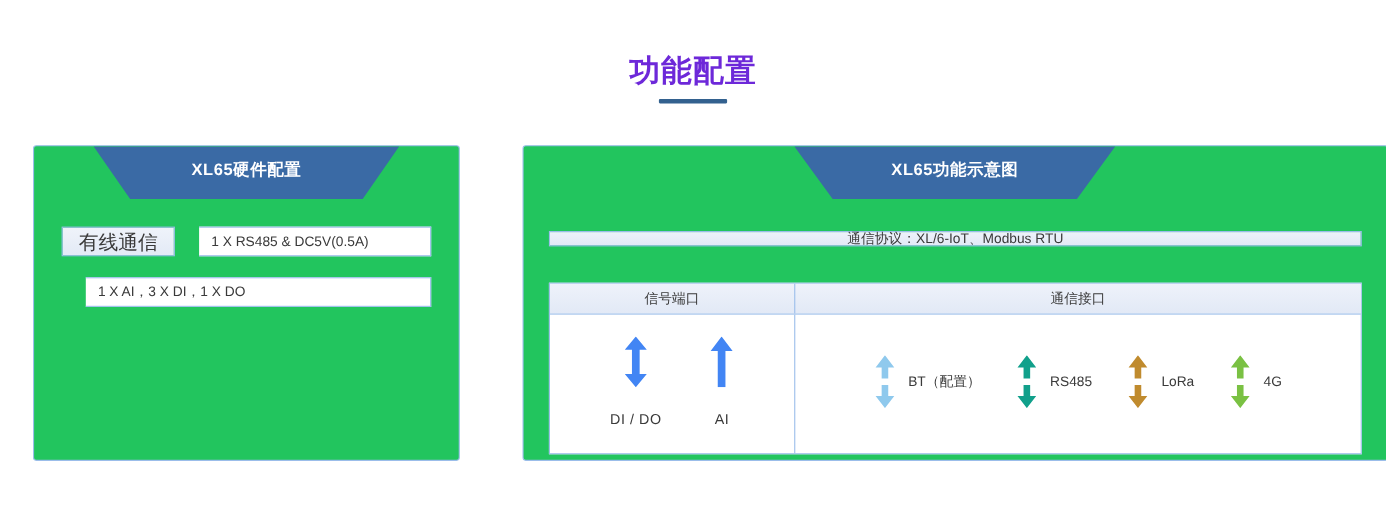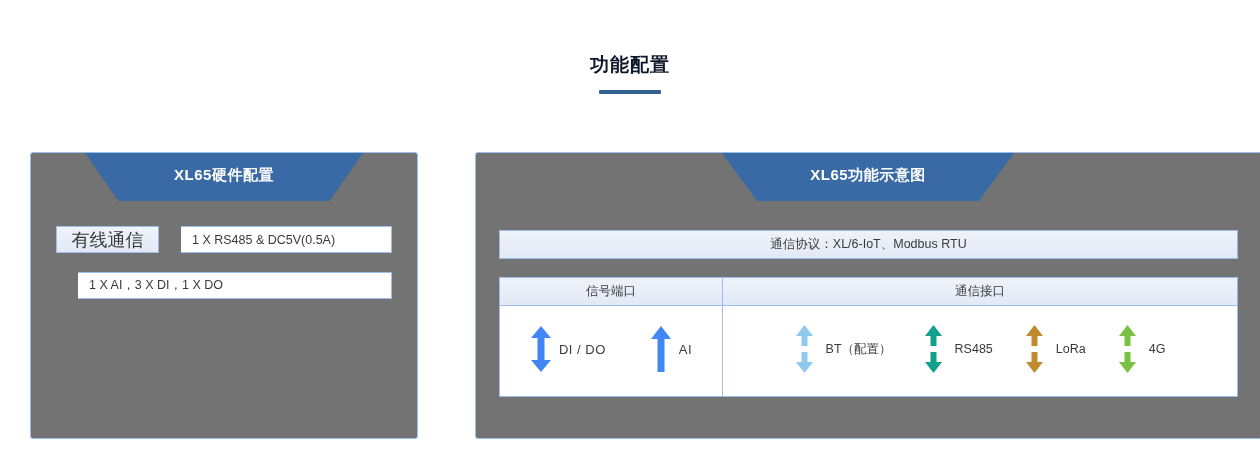--- a/index.html
+++ b/index.html
@@ -18,39 +18,39 @@
 
   
   .page-title-wrap {
     position: absolute;
     top: 50px;
     left: 0;
     width: 1260px;
     text-align: center;
   }
   .page-title {
-    font-size: 19px;
+    font-size: 28px;
     font-weight: bold;
-    color: #0f172a;
+    color: #6d28d9;
     letter-spacing: 1px;
     line-height: 30px;
   }
   .title-underline {
     width: 62px;
     height: 4px;
     background: #33618f;
     margin: 10px auto 0 auto;
     border-radius: 1px;
   }
 
   
   .panel {
     position: absolute;
-    top: 152px;
-    background: #737373;
+    top: 132px;
+    background: #22c55e;
     border: 1px solid #9bbdea;
     border-radius: 3px;
     box-sizing: border-box;
   }
   .panel-left {
     left: 30px;
     width: 388px;
     height: 287px;
   }
   .panel-right {
@@ -127,38 +127,38 @@
     white-space: nowrap;
     margin-left: 22px;
   }
 
   
   .protocol-bar {
     position: absolute;
     top: 77px;
     left: 23px;
     right: 23px;
-    height: 29px;
+    height: 14px;
     box-sizing: border-box;
     background: linear-gradient(to bottom, #eef2fa 0%, #e2e9f6 100%);
     border: 1px solid #9bbdea;
     font-size: 12.5px;
     color: #3a3a3a;
     display: flex;
     align-items: center;
     justify-content: center;
     white-space: nowrap;
   }
 
   .diagram {
     position: absolute;
     top: 124px;
     left: 23px;
     right: 23px;
-    height: 120px;
+    height: 156px;
     box-sizing: border-box;
     border: 1px solid #9bbdea;
     background: #ffffff;
     display: flex;
     flex-direction: column;
   }
   .diagram-head {
     display: flex;
     height: 27px;
     background: linear-gradient(to bottom, #eef2fa 0%, #e2e9f6 100%);
@@ -193,22 +193,23 @@
     display: flex;
     align-items: center;
     justify-content: center;
     gap: 32px;
     padding-bottom: 4px;
   }
 
   
   .sig-item {
     display: flex;
-    align-items: center;
-    gap: 7px;
+    flex-direction: column;
+    align-items: center;
+    gap: 21px;
   }
   .sig-label {
     font-size: 13px;
     color: #3a3a3a;
     white-space: nowrap;
     letter-spacing: 0.5px;
   }
 
   
   .comm-item {

